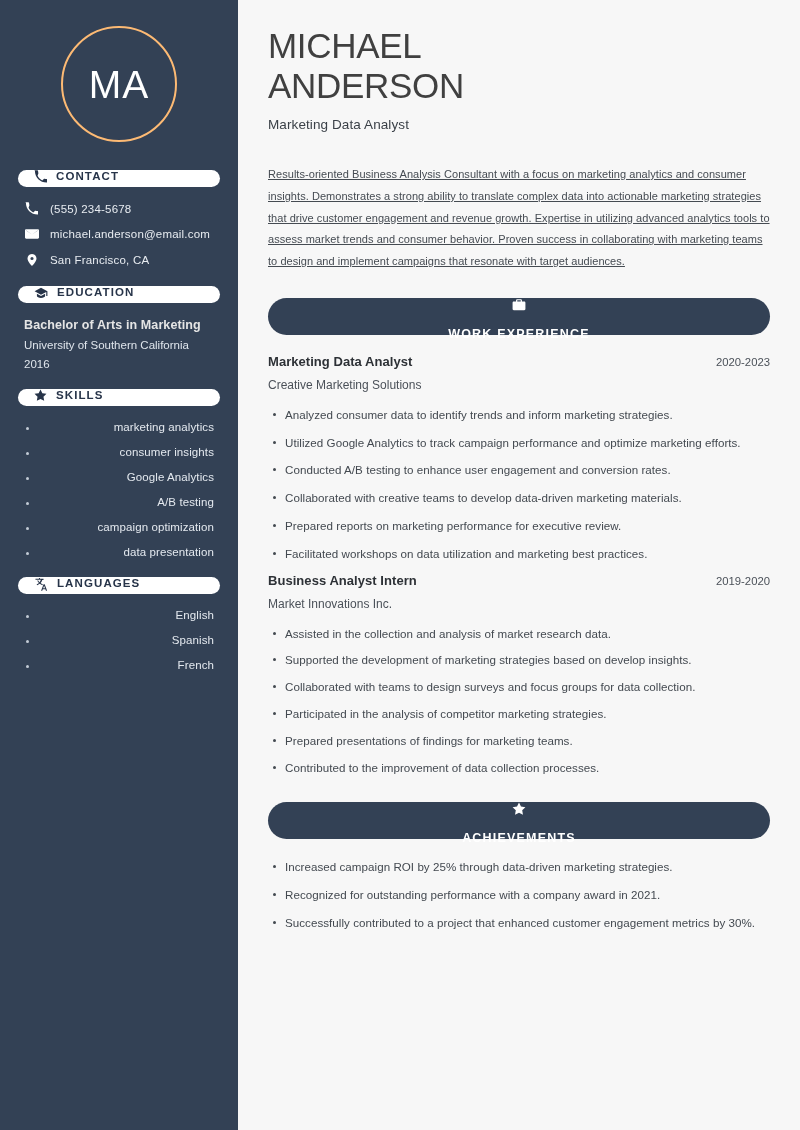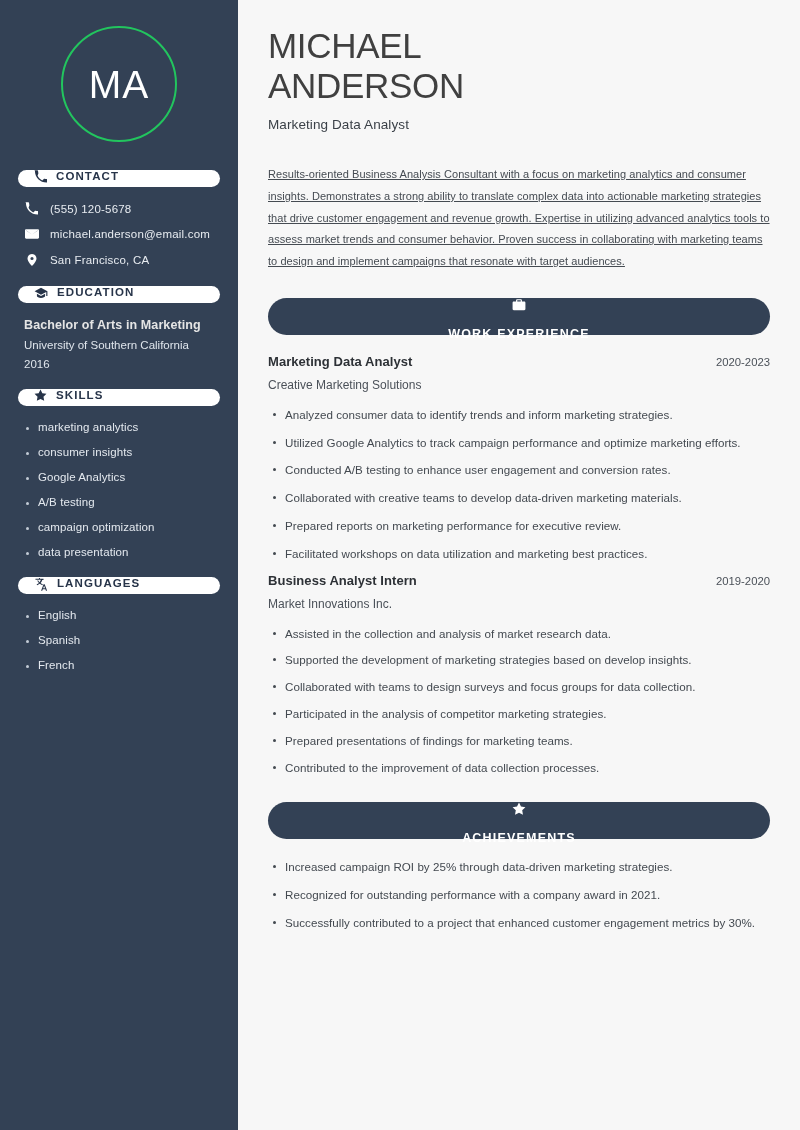--- a/index.html
+++ b/index.html
@@ -32,21 +32,21 @@
 
   .avatar-wrap {
     display: flex;
     justify-content: center;
     margin-top: 4px;
     margin-bottom: 28px;
   }
   .avatar {
     width: 116px;
     height: 116px;
-    border: 2px solid #22c55e;
+    border: 2px solid #fdba74;
     border-radius: 50%;
     display: flex;
     align-items: center;
     justify-content: center;
   }
   .avatar-initials {
     font-size: 39px;
     font-weight: 400;
     letter-spacing: 1px;
     color: #ffffff;
@@ -99,21 +99,21 @@
   .edu-school {
     font-size: 11.5px;
     color: #dfe5ec;
     margin-bottom: 7px;
   }
   .edu-year {
     font-size: 11.5px;
     color: #dfe5ec;
   }
 
-  .sb-list { list-style: none; padding: 0 6px; }
+  .sb-list { list-style: none; padding: 0 6px; text-align: right; }
   .sb-list li {
     position: relative;
     font-size: 11.5px;
     color: #e4e9ef;
     padding-left: 14px;
     margin-bottom: 13px;
     letter-spacing: 0.1px;
   }
   .sb-list li::before {
     content: "";
@@ -246,21 +246,21 @@
         </span>
         <span class="pill-label">CONTACT</span>
       </div>
 
       <div class="contact-row">
         <span class="icon">
           <svg width="13" height="13" viewBox="0 0 24 24" fill="#ffffff">
             <path d="M6.6 10.8c1.9 3.7 4.9 6.7 8.6 8.6l2.9-2.9c.4-.4.9-.5 1.3-.3 1.2.4 2.5.6 3.8.6.7 0 1.3.6 1.3 1.3V22c0 .7-.6 1.3-1.3 1.3C11.3 23.3 1.7 13.7 1.7 1.9.7 1.2 1.3.6 2 .6h4.2c.7 0 1.3.6 1.3 1.3 0 1.3.2 2.6.6 3.8.1.4 0 .9-.3 1.3L6.6 10.8z"></path>
           </svg>
         </span>
-        <span class="contact-text">(555) 120-5678</span>
+        <span class="contact-text">(555) 234-5678</span>
       </div>
 
       <div class="contact-row">
         <span class="icon">
           <svg width="14" height="14" viewBox="0 0 24 24" fill="#ffffff">
             <path d="M2 4h20c1.1 0 2 .9 2 2v12c0 1.1-.9 2-2 2H2c-1.1 0-2-.9-2-2V6c0-1.1.9-2 2-2zm10 9L2.3 6.2v.1L12 13l9.7-6.7v-.1L12 13z"></path>
           </svg>
         </span>
         <span class="contact-text">michael.anderson@email.com</span>
       </div>

